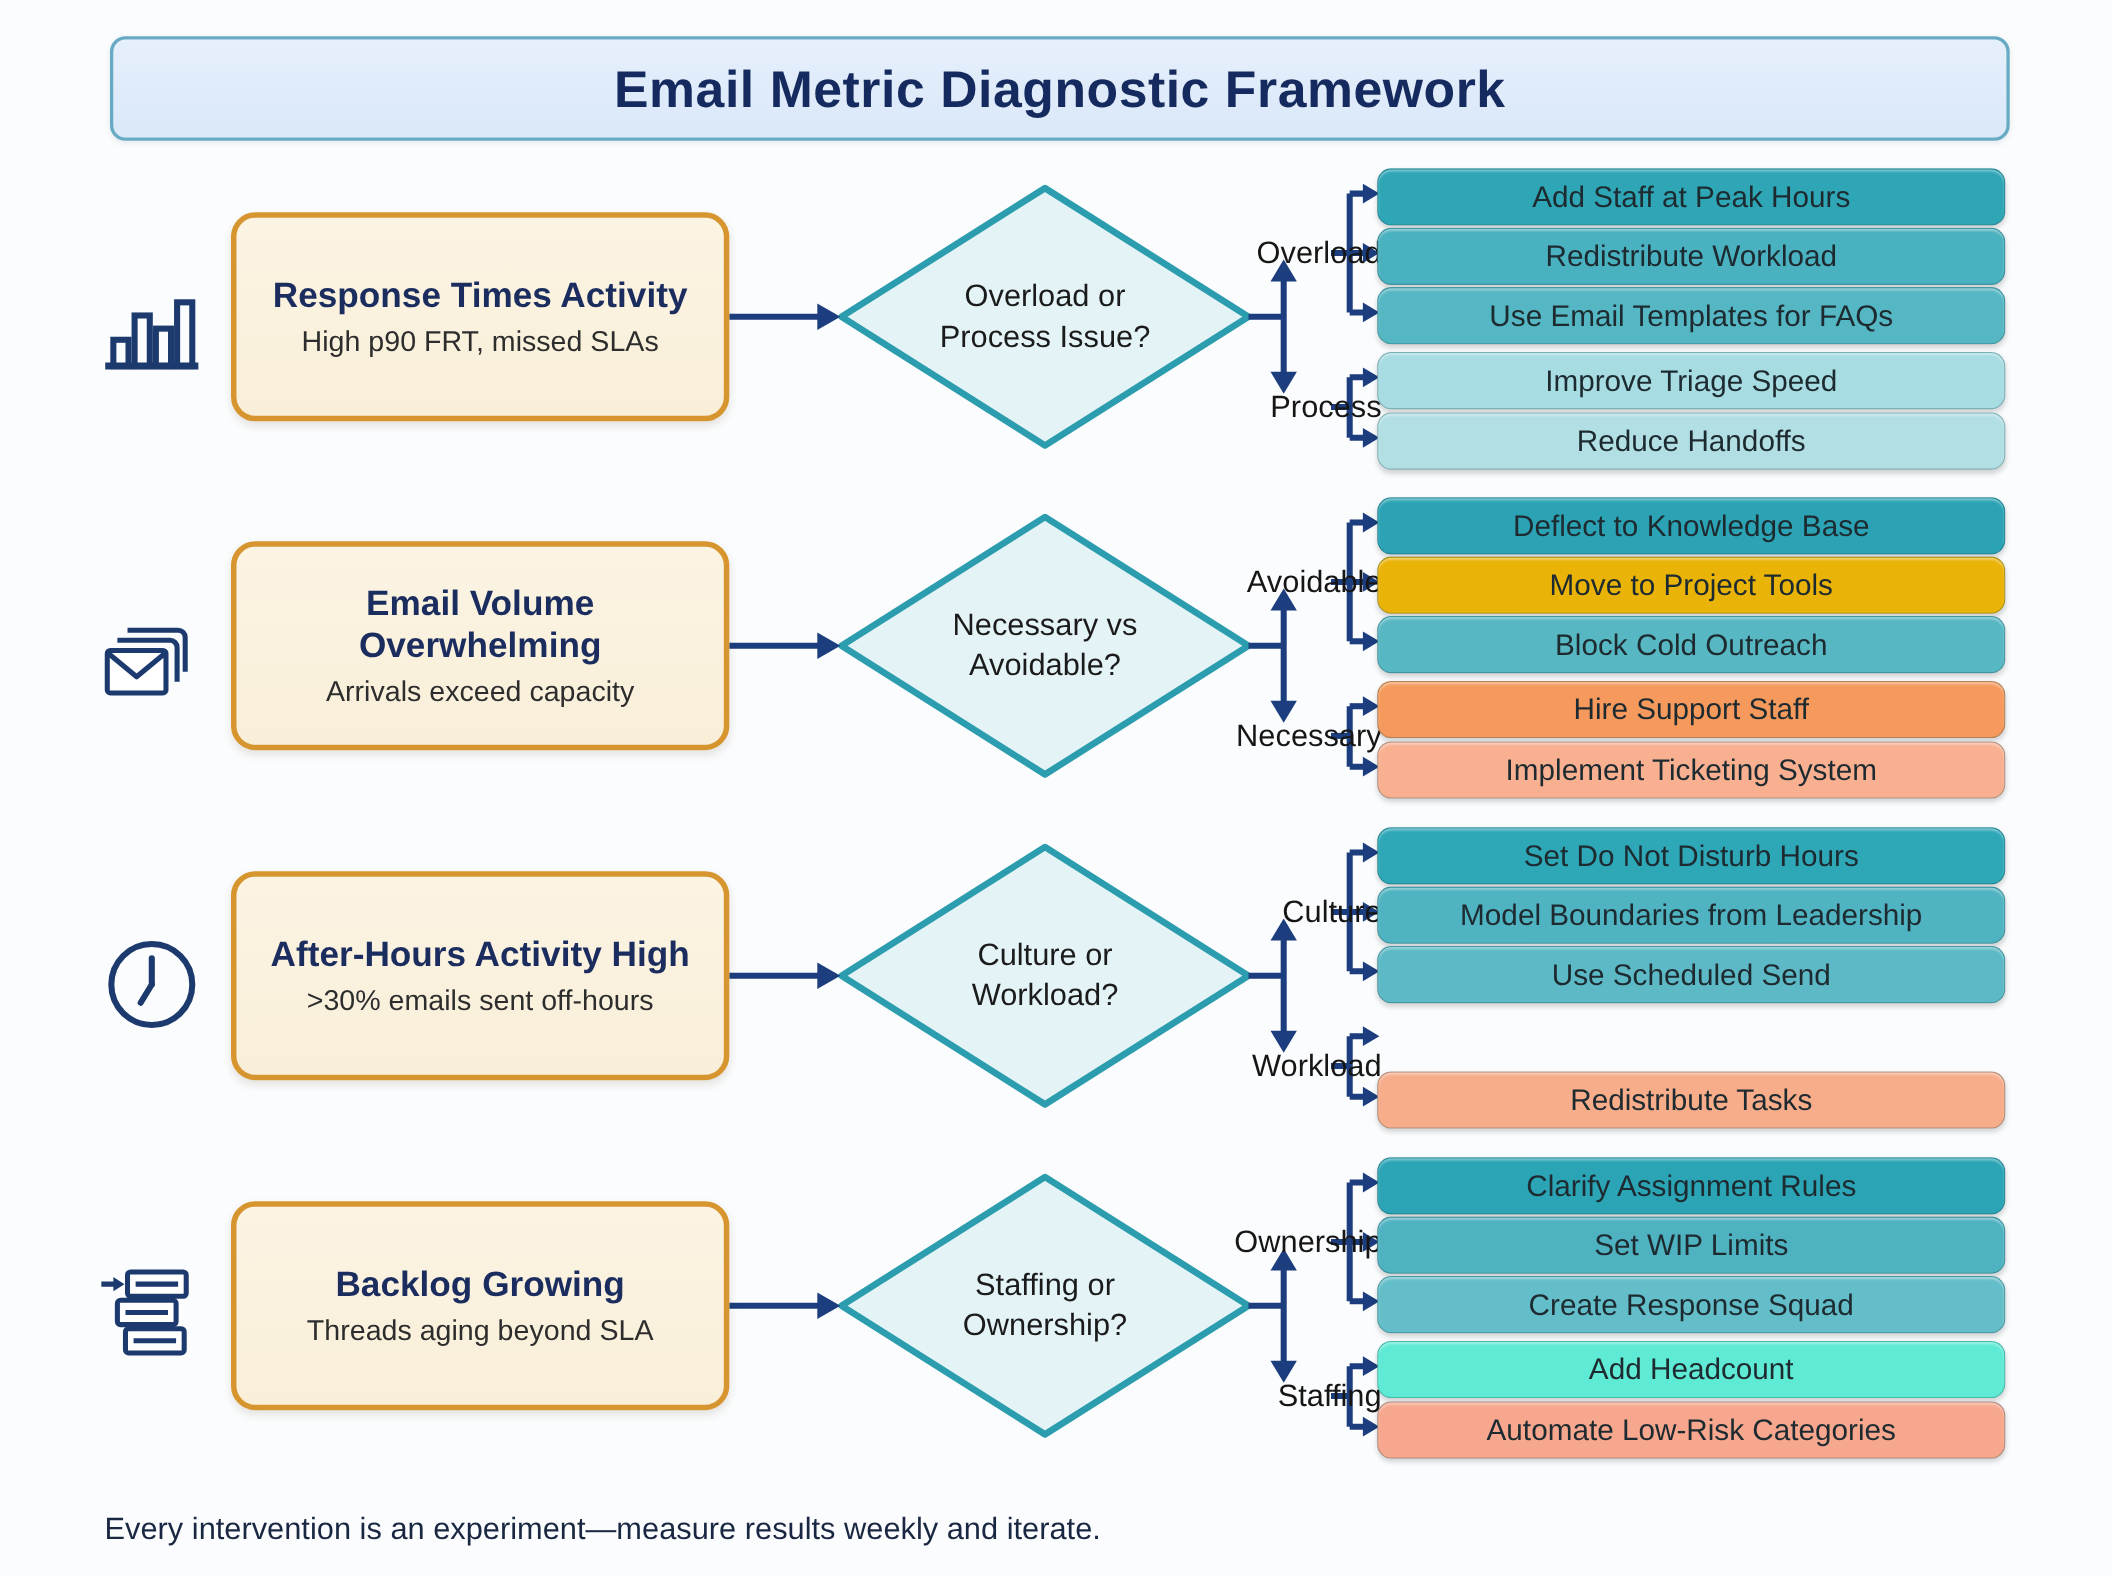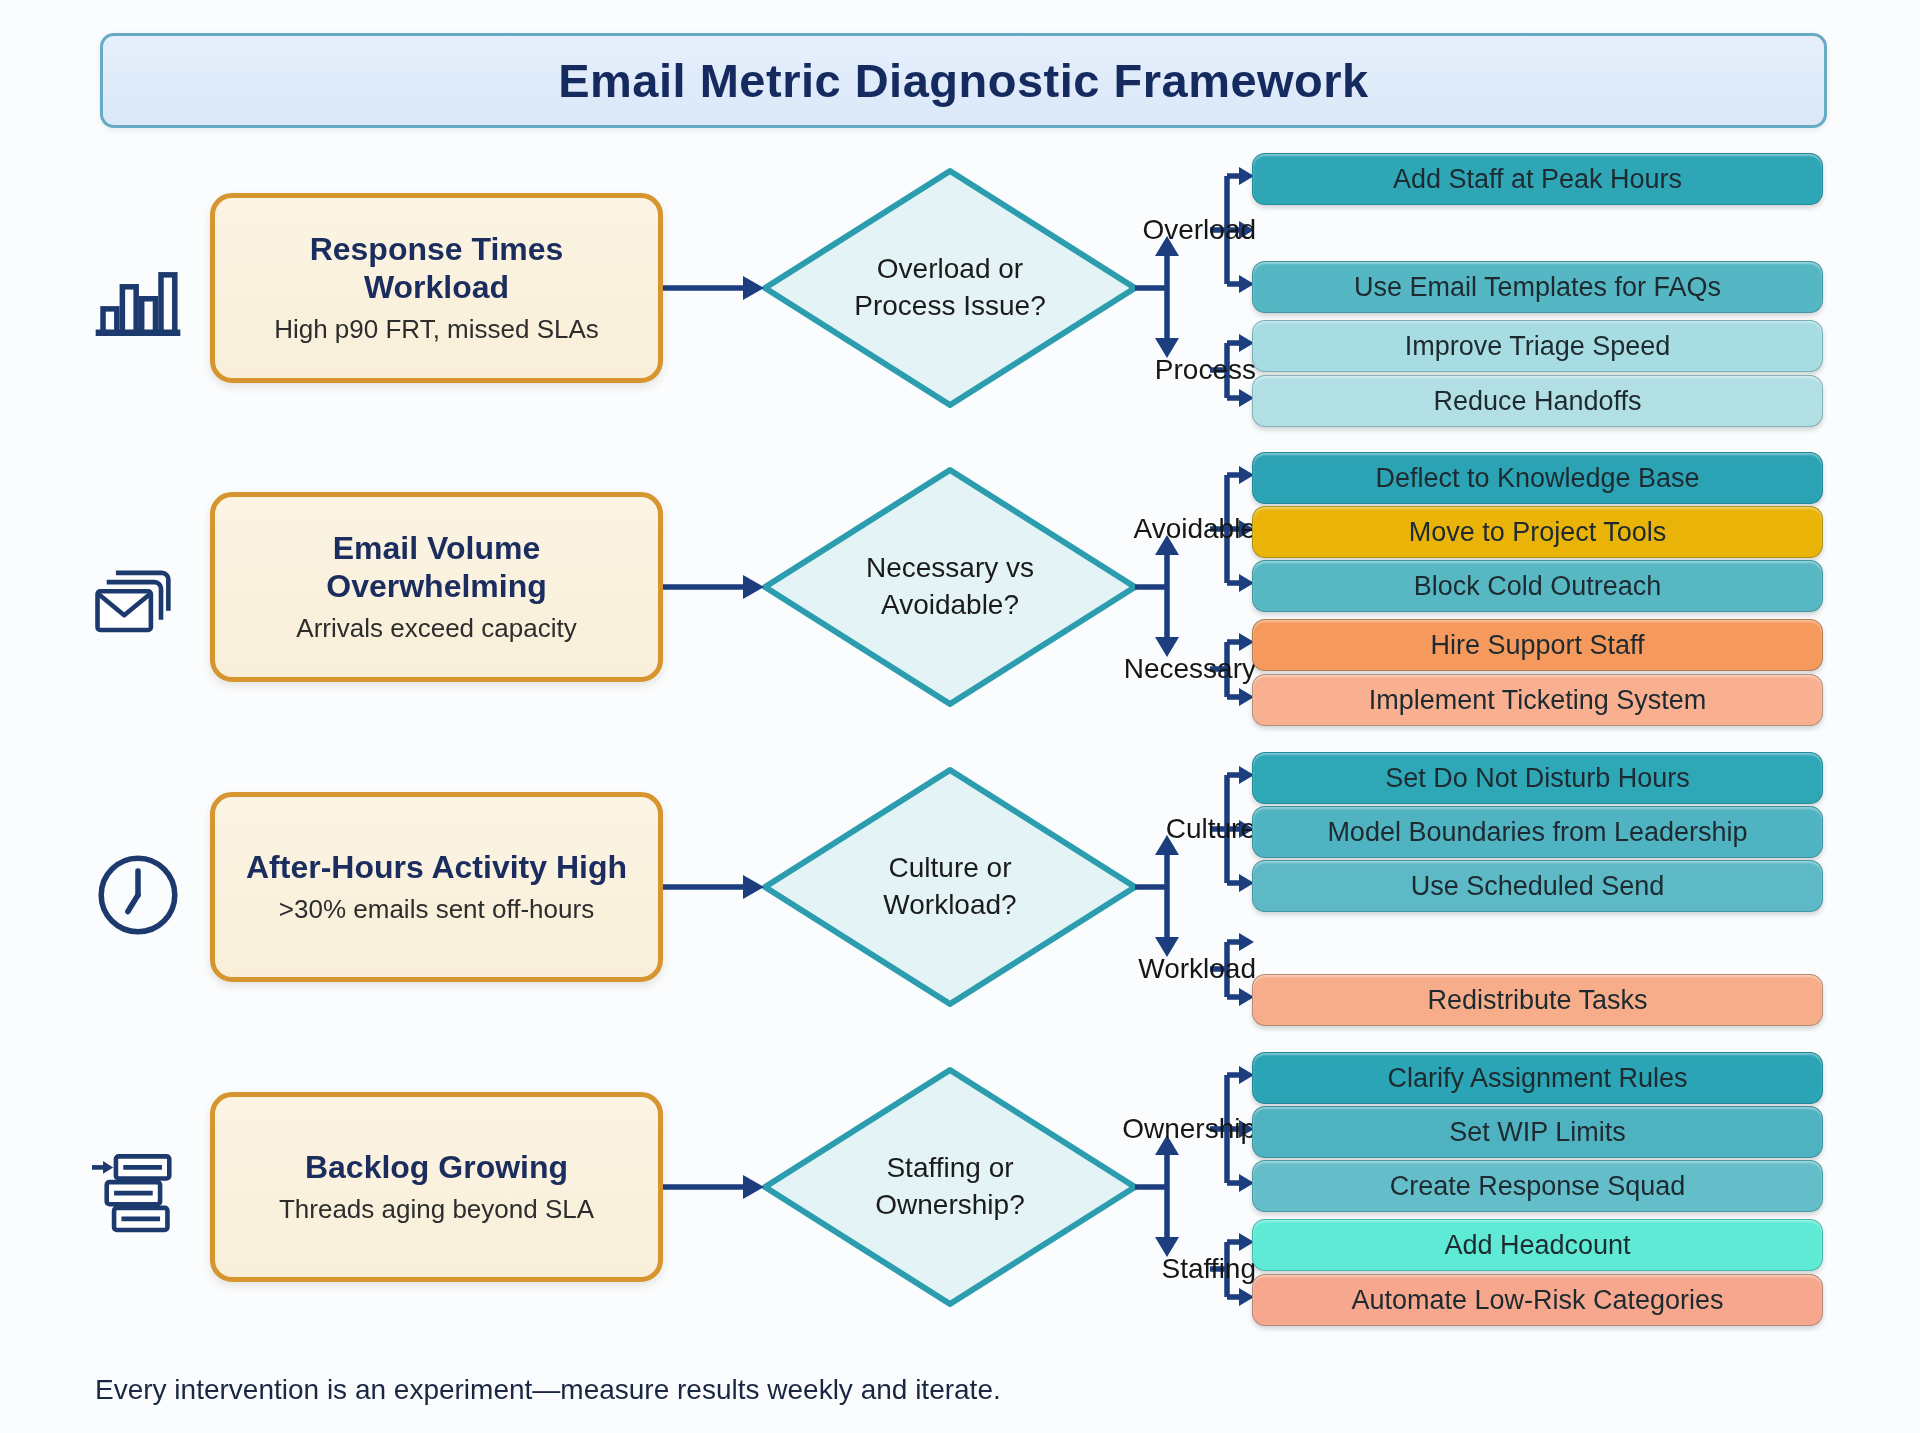--- a/index.html
+++ b/index.html
@@ -82,30 +82,31 @@
           <g fill="none" stroke="#1d3a6e" stroke-width="6">
             <line x1="4" y1="90" x2="96" y2="90" stroke-width="7"></line>
             <rect x="12" y="64" width="15" height="26"></rect>
             <rect x="33" y="40" width="15" height="50"></rect>
             <rect x="54" y="53" width="15" height="37"></rect>
             <rect x="75" y="27" width="15" height="63"></rect>
           </g>
         </svg>
     </div>
     <div class="problem">
-      <div class="p-title">Response Times Workload</div>
+      <div class="p-title">Response Times Activity</div>
       <div class="p-sub">High p90 FRT, missed SLAs</div>
     </div>
     <div class="decision">
       <div>Overload or</div>
         <div>Process Issue?</div>
     </div>
     <div class="blabel t">Overload</div>
     <div class="blabel b">Process</div>
     <div class="action a1" style="background-color: rgb(46, 166, 182);">Add Staff at Peak Hours</div>
+    <div class="action a2" style="background-color: rgb(73, 177, 191);">Redistribute Workload</div>
     <div class="action a3" style="background-color: rgb(85, 183, 195);">Use Email Templates for FAQs</div>
     <div class="action a4" style="background-color: rgb(166, 220, 226);">Improve Triage Speed</div>
     <div class="action a5" style="background-color: rgb(178, 223, 228);">Reduce Handoffs</div>
   </div>
 
   <div class="row" style="top:437px">
     <svg class="conn" width="1920" height="300" viewBox="0 0 1920 300">
       <polygon points="765,150 950,33 1135,150 950,267" fill="#e3f3f6" stroke="#2b9dae" stroke-width="6" stroke-linejoin="round"></polygon>
       <g stroke="#1c3e7e" stroke-width="5.5" fill="none">
         <line x1="663" y1="150" x2="745" y2="150"></line>

